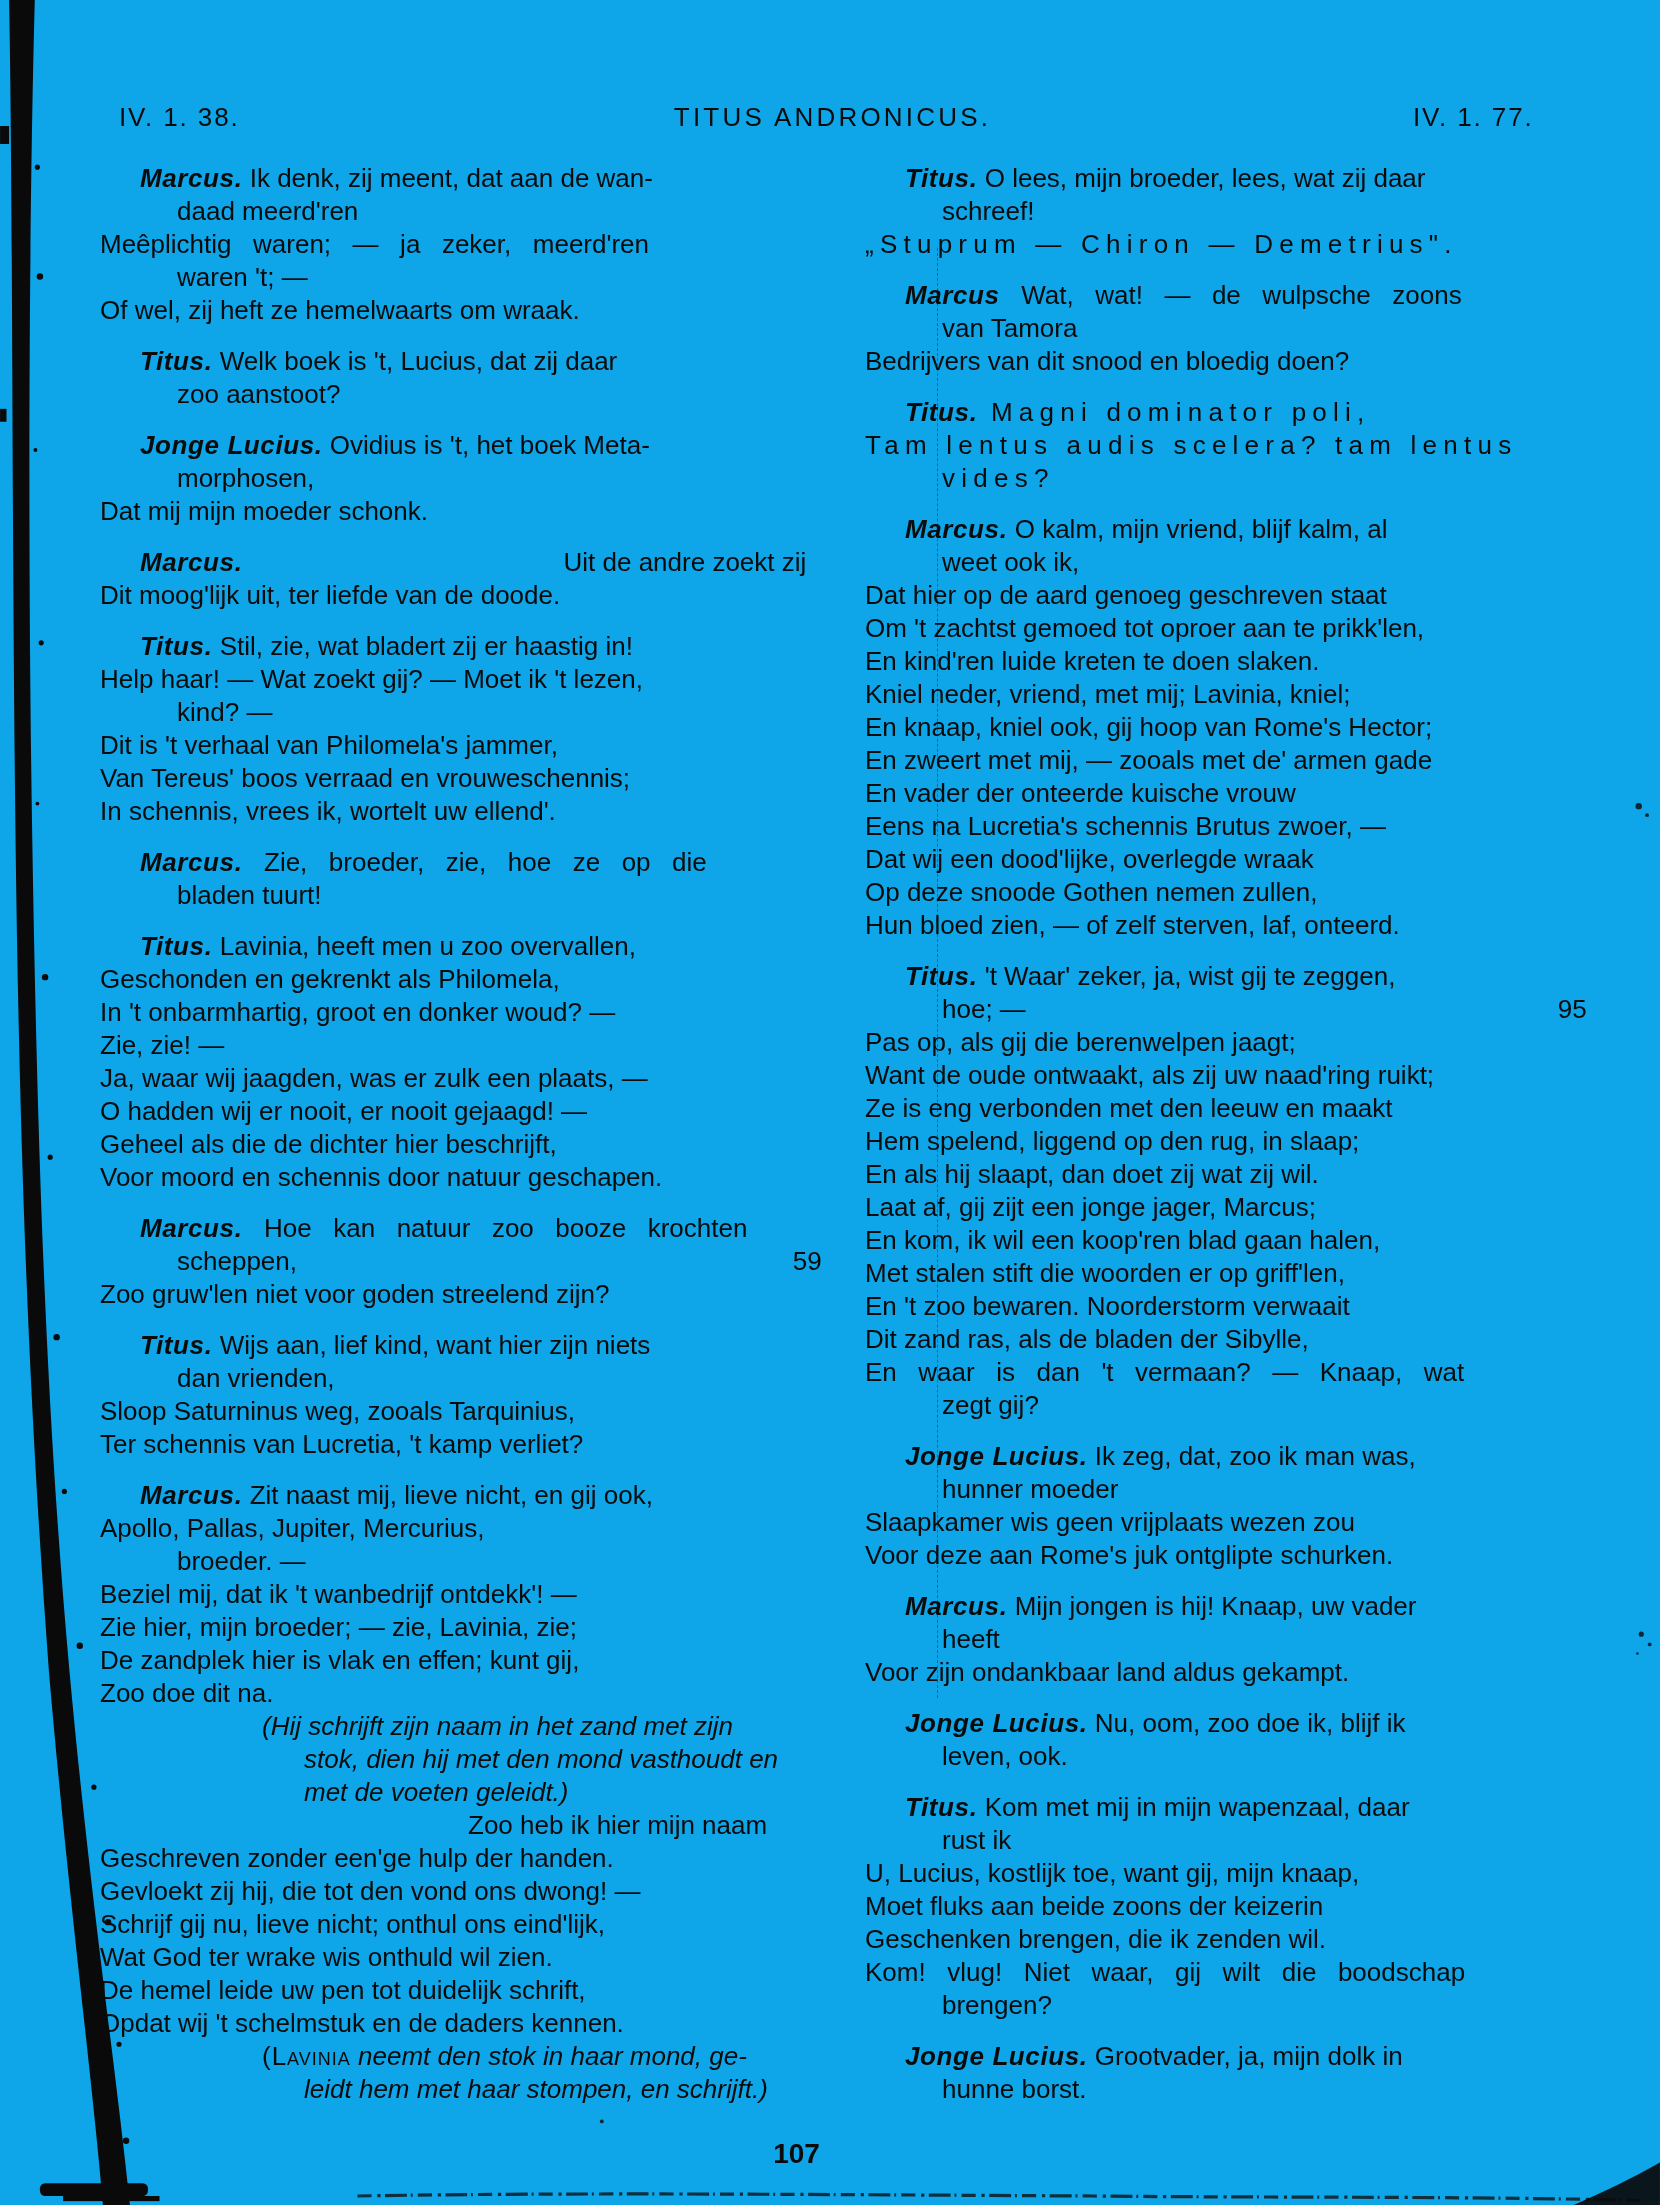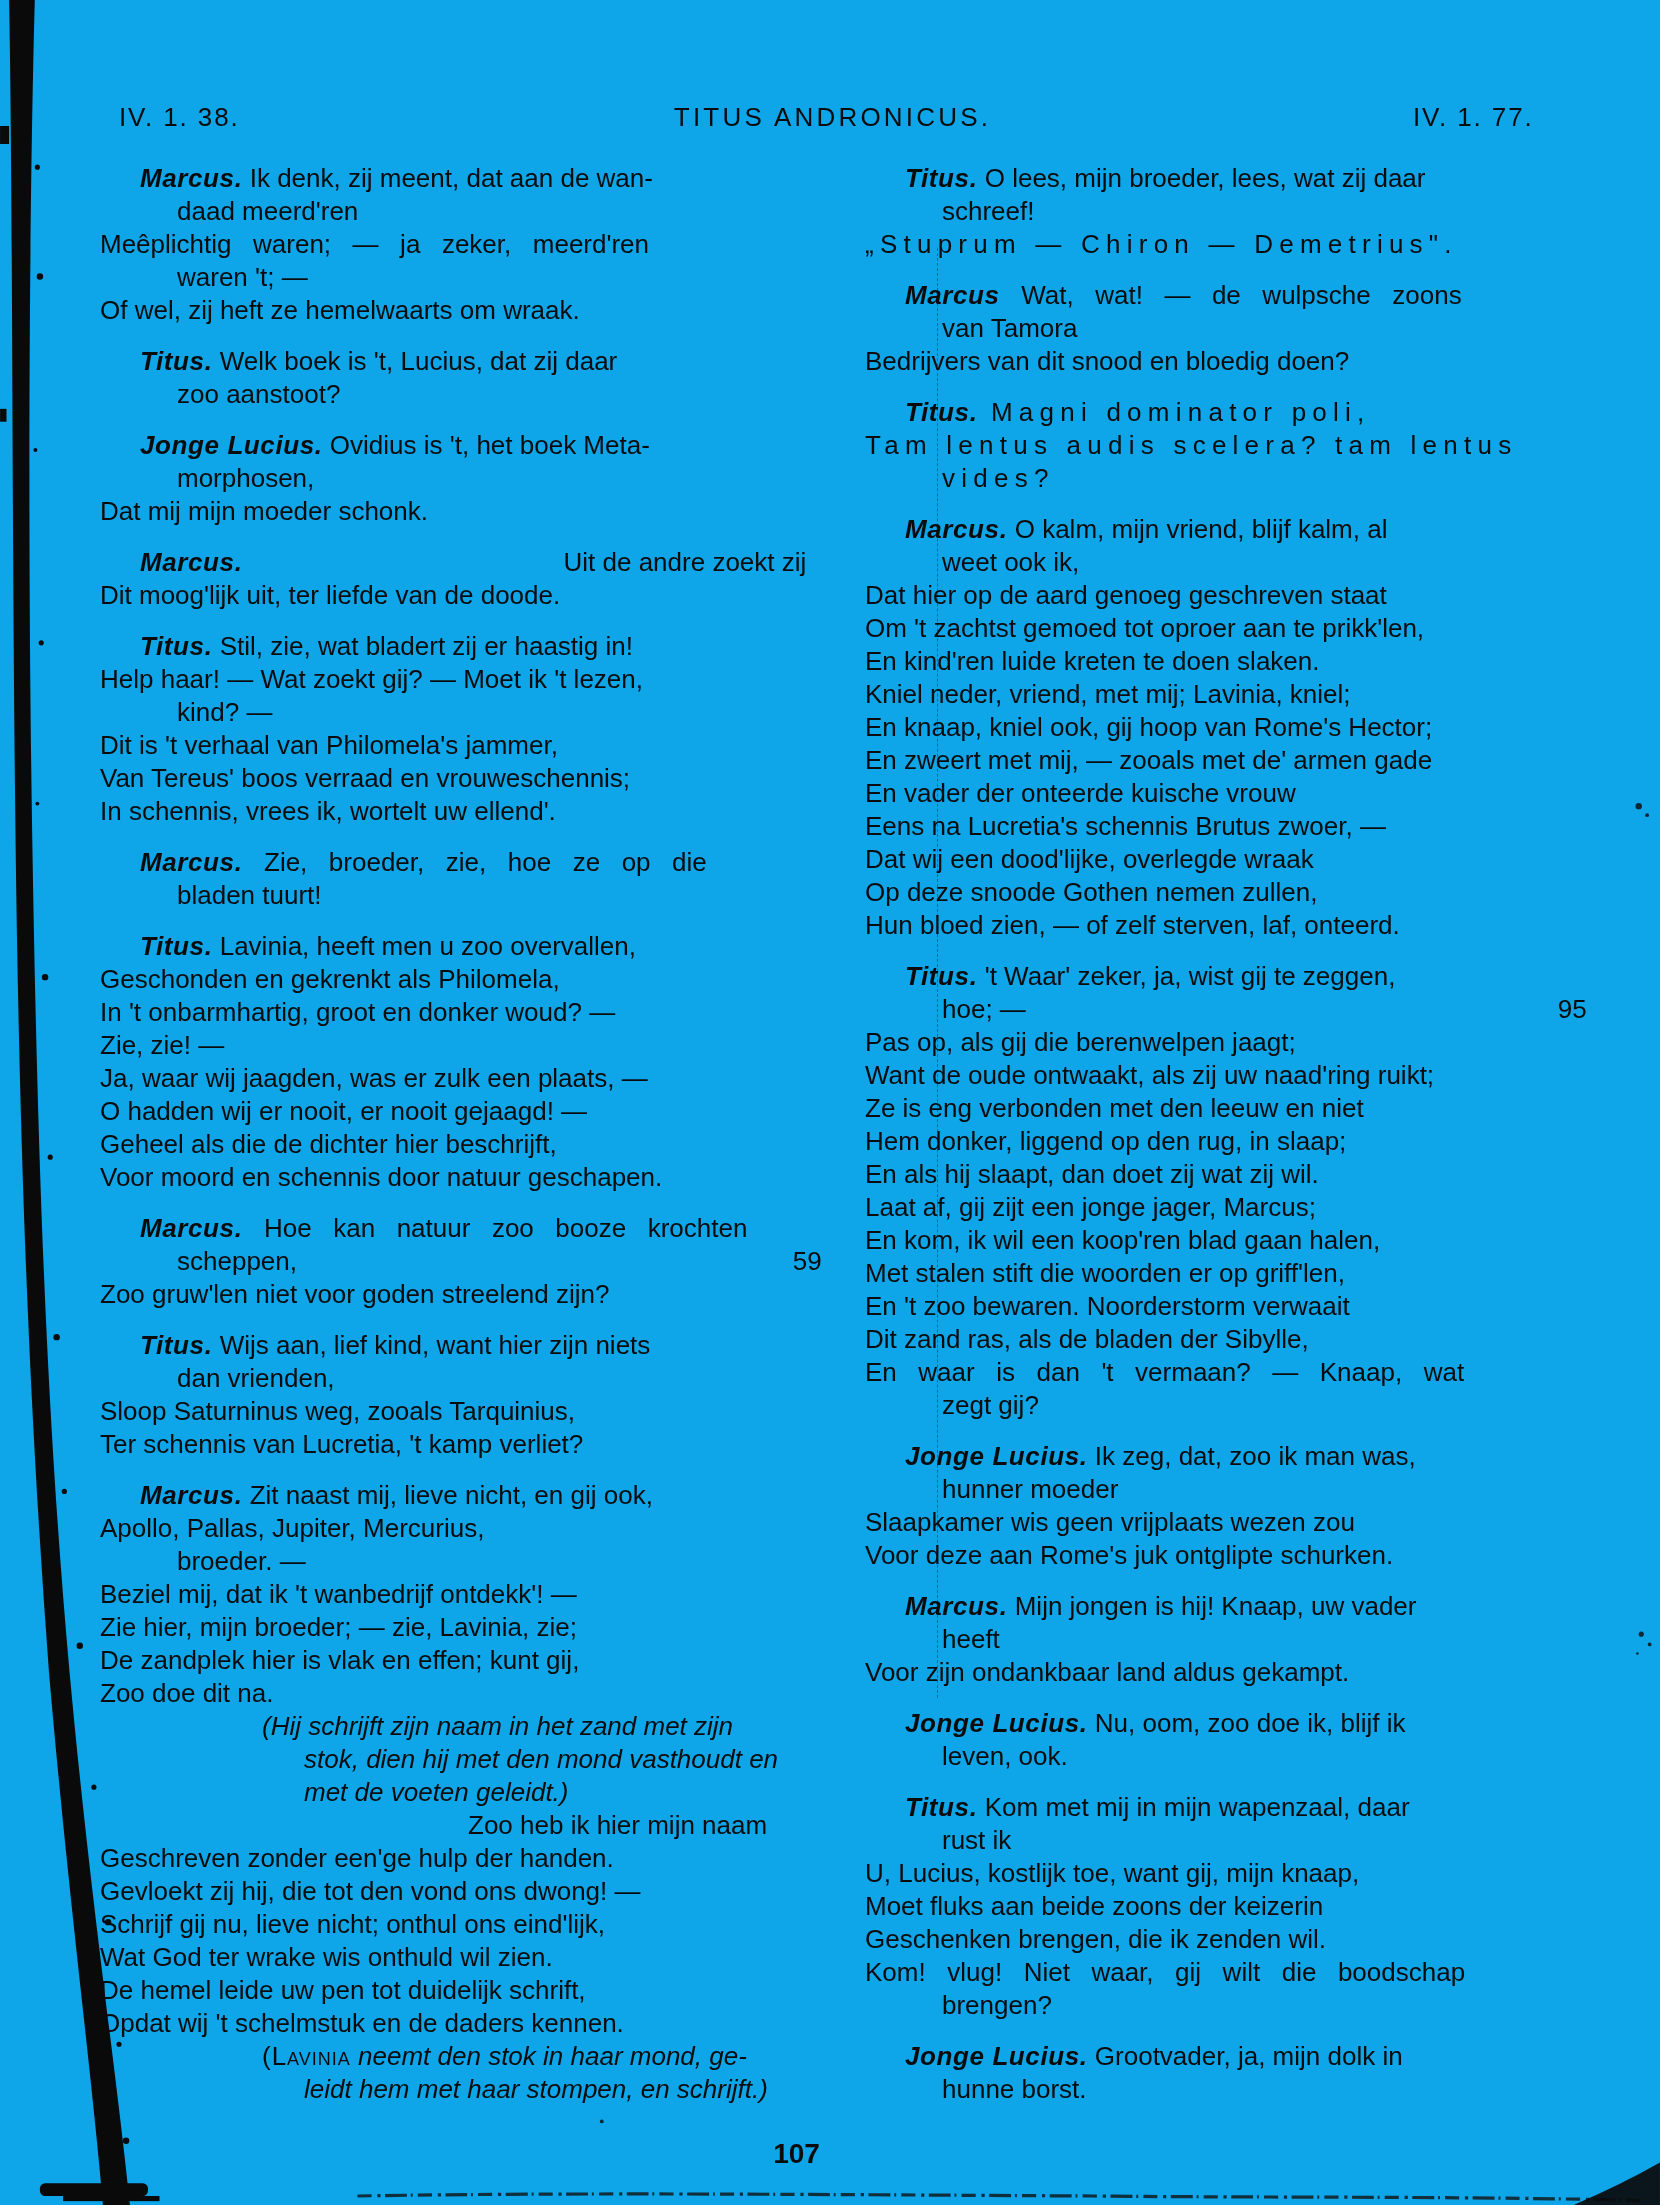--- a/index.html
+++ b/index.html
@@ -176,22 +176,22 @@
         <div class="line flush"><span class="txt">En zweert met mij, — zooals met de' armen gade</span></div>
         <div class="line flush"><span class="txt">En vader der onteerde kuische vrouw</span></div>
         <div class="line flush"><span class="txt">Eens na Lucretia's schennis Brutus zwoer, —</span></div>
         <div class="line flush"><span class="txt">Dat wij een dood'lijke, overlegde wraak</span></div>
         <div class="line flush"><span class="txt">Op deze snoode Gothen nemen zullen,</span></div>
         <div class="line flush"><span class="txt">Hun bloed zien, — of zelf sterven, laf, onteerd.</span></div>
         <div class="line speaker gap"><span class="spk">Titus.</span> <span class="txt">'t Waar' zeker, ja, wist gij te zeggen,</span></div>
         <div class="line hang"><span class="txt">hoe; —</span><span class="num">95</span></div>
         <div class="line flush"><span class="txt">Pas op, als gij die berenwelpen jaagt;</span></div>
         <div class="line flush"><span class="txt">Want de oude ontwaakt, als zij uw naad'ring ruikt;</span></div>
-        <div class="line flush"><span class="txt">Ze is eng verbonden met den leeuw en niet</span></div>
-        <div class="line flush"><span class="txt">Hem donker, liggend op den rug, in slaap;</span></div>
+        <div class="line flush"><span class="txt">Ze is eng verbonden met den leeuw en maakt</span></div>
+        <div class="line flush"><span class="txt">Hem spelend, liggend op den rug, in slaap;</span></div>
         <div class="line flush"><span class="txt">En als hij slaapt, dan doet zij wat zij wil.</span></div>
         <div class="line flush"><span class="txt">Laat af, gij zijt een jonge jager, Marcus;</span></div>
         <div class="line flush"><span class="txt">En kom, ik wil een koop'ren blad gaan halen,</span></div>
         <div class="line flush"><span class="txt">Met stalen stift die woorden er op griff'len,</span></div>
         <div class="line flush"><span class="txt">En 't zoo bewaren. Noorderstorm verwaait</span></div>
         <div class="line flush"><span class="txt">Dit zand ras, als de bladen der Sibylle,</span></div>
         <div class="line flush spread"><span class="txt">En waar is dan 't vermaan? — Knaap, wat</span></div>
         <div class="line hang"><span class="txt">zegt gij?</span></div>
         <div class="line speaker gap"><span class="spk">Jonge Lucius.</span> <span class="txt">Ik zeg, dat, zoo ik man was,</span></div>
         <div class="line hang"><span class="txt">hunner moeder</span></div>

